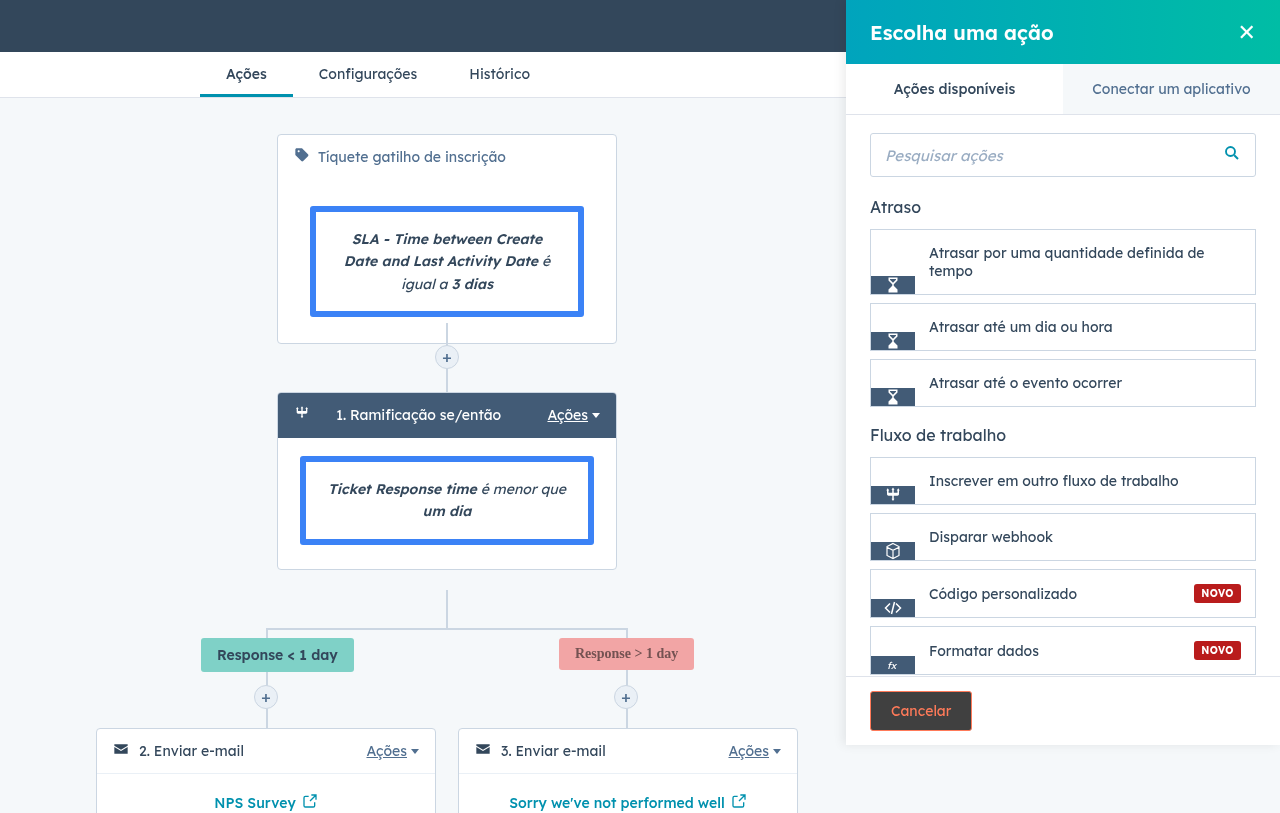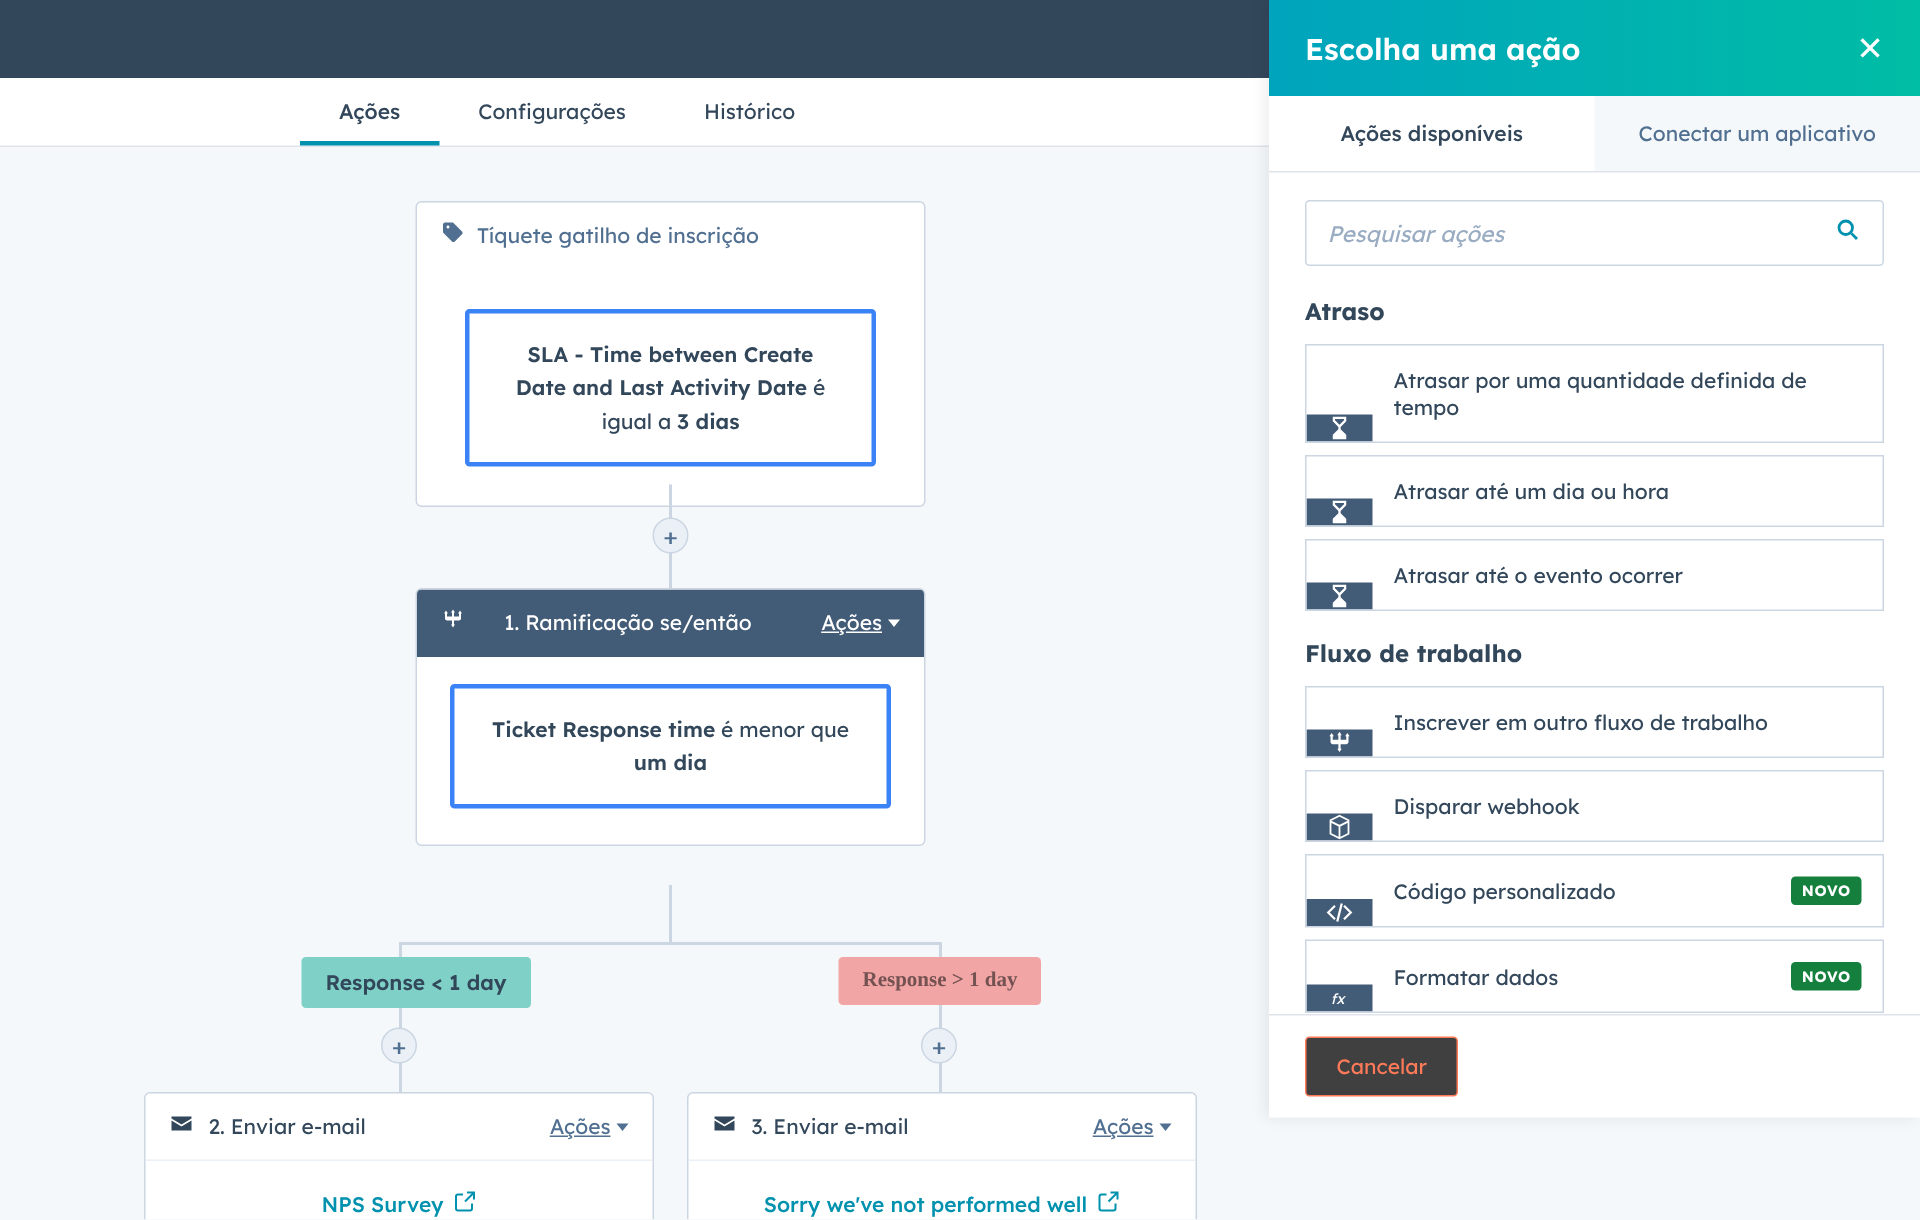--- a/index.html
+++ b/index.html
@@ -15,21 +15,21 @@
     
     
     .canvas { position: relative; width: 942px; height: 715px; overflow: hidden; }
     
     
     .card { background: #fff; border: 1px solid #cbd6e2; border-radius: 4px; position: absolute; }
     .card-header { display: flex; align-items: center; gap: 8px; padding: 12px 16px; font-size: 14px; color: #516f90; border-bottom: 1px solid transparent; }
     .card-header.dark { background: #425b76; color: #fff; border-radius: 3px 3px 0 0; justify-content: space-between; }
     .card-header.dark .left { display: flex; align-items: center; gap: 26px; }
     .card-body { padding: 20px 24px; }
-    .inner-box { border: 3px solid #3b82f6; border-radius: 3px; padding: 16px 20px; text-align: center; font-size: 14px; color: #33475b; line-height: 1.6; }
+    .inner-box { border: 6px solid #3b82f6; border-radius: 3px; padding: 16px 20px; text-align: center; font-size: 14px; color: #33475b; line-height: 1.6; font-style: italic; }
     .inner-box b { font-weight: 600; }
     
     .trigger-card { left: 277px; top: 36px; width: 340px; }
     .trigger-card .card-body { padding: 26px 32px; }
     
     .branch-card { left: 277px; top: 294px; width: 340px; }
     .branch-card .card-body { padding: 18px 22px 24px; }
     .check-text { font-size: 14px; color: #33475b; margin-bottom: 14px; }
     .check-text b { font-weight: 600; }
     
@@ -74,26 +74,26 @@
     .panel-tabs { display: flex; border-bottom: 1px solid #dfe3eb; }
     .panel-tab { flex: 1; padding: 16px 10px; text-align: center; font-size: 14px; color: #33475b; cursor: pointer; }
     .panel-tab.active { font-weight: 500; }
     .panel-tab.inactive { background: #f5f8fa; color: #516f90; }
     
     .panel-body { padding: 18px 24px; overflow-y: auto; flex: 1; }
     .search-box { display: flex; align-items: center; border: 1px solid #cbd6e2; border-radius: 3px; padding: 10px 14px; margin-bottom: 20px; }
     .search-box input { border: none; outline: none; flex: 1; font-size: 15px; color: #33475b; }
     .search-box input::placeholder { color: #99acc2; font-style: italic; }
     
-    .group-title { font-size: 16px; font-weight: 700; color: #33475b; margin-bottom: 12px; margin-top: 4px; }
+    .group-title { font-size: 16px; font-weight: 400; color: #33475b; margin-bottom: 12px; margin-top: 4px; }
     
     .action-item { display: flex; align-items: flex-end; border: 1px solid #cbd6e2; border-radius: 0; margin-bottom: 8px; cursor: pointer; overflow: hidden; }
     .action-icon { width: 44px; background: #425b76; display: flex; align-items: center; justify-content: center; color: #fff; flex-shrink: 0; }
     .action-label { padding: 14px 14px; font-size: 14px; color: #33475b; flex: 1; display: flex; align-items: center; justify-content: space-between; }
-    .badge { background: #15803d; color: #fff; font-size: 10px; font-weight: 700; padding: 3px 7px; border-radius: 3px; letter-spacing: 0.5px; }
+    .badge { background: #b91c1c; color: #fff; font-size: 10px; font-weight: 700; padding: 3px 7px; border-radius: 3px; letter-spacing: 0.5px; }
     
     .panel-footer { padding: 14px 24px; border-top: 1px solid #dfe3eb; }
     .cancel-btn { border: 1px solid #ff7a59; background: #404040; color: #ff7a59; padding: 10px 20px; border-radius: 3px; font-size: 14px; cursor: pointer; }
     
     .svg-icon { width: 16px; height: 16px; display: inline-block; }
     .svg-icon-lg { width: 18px; height: 18px; }
     
     .chev-down { display: inline-block; width: 0; height: 0; border-left: 4px solid transparent; border-right: 4px solid transparent; border-top: 5px solid currentColor; }
     .ext-link { display: inline-block; }
   </style>

